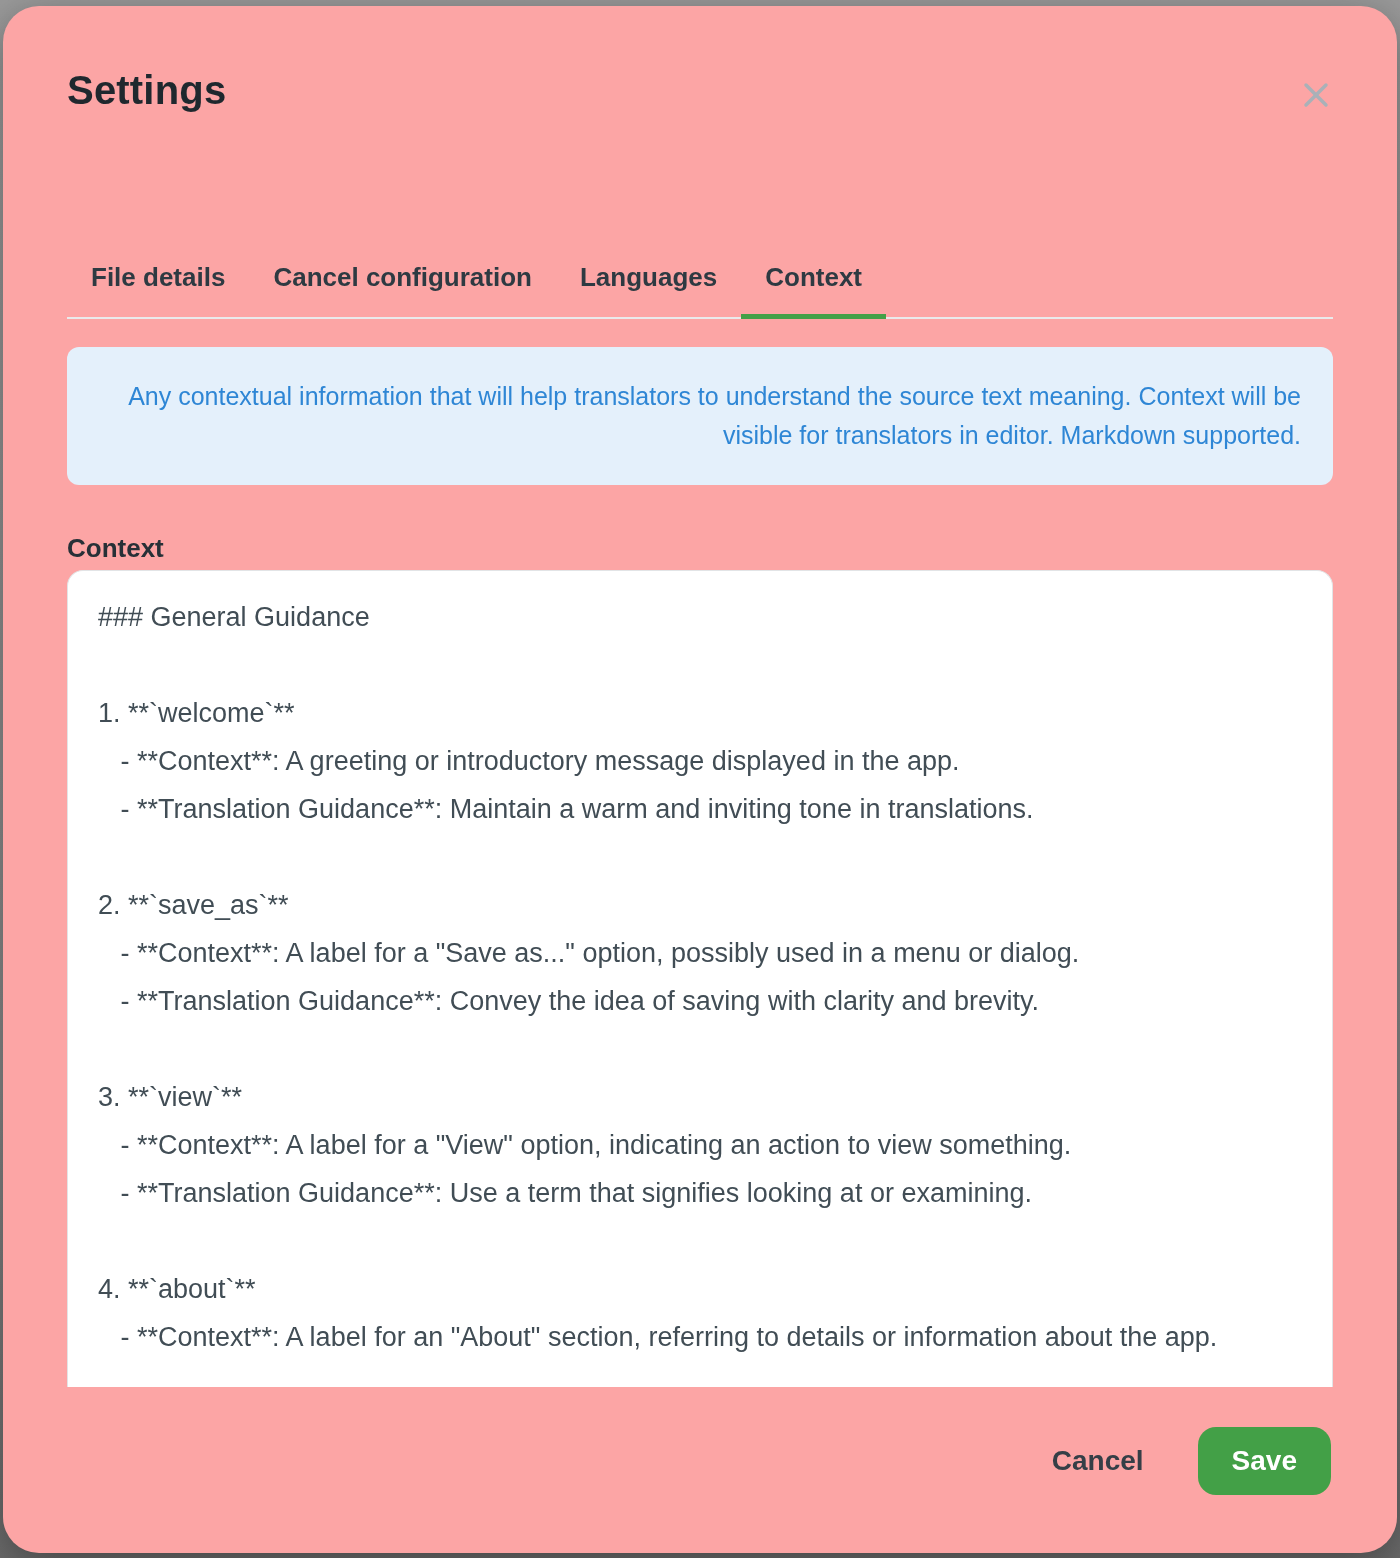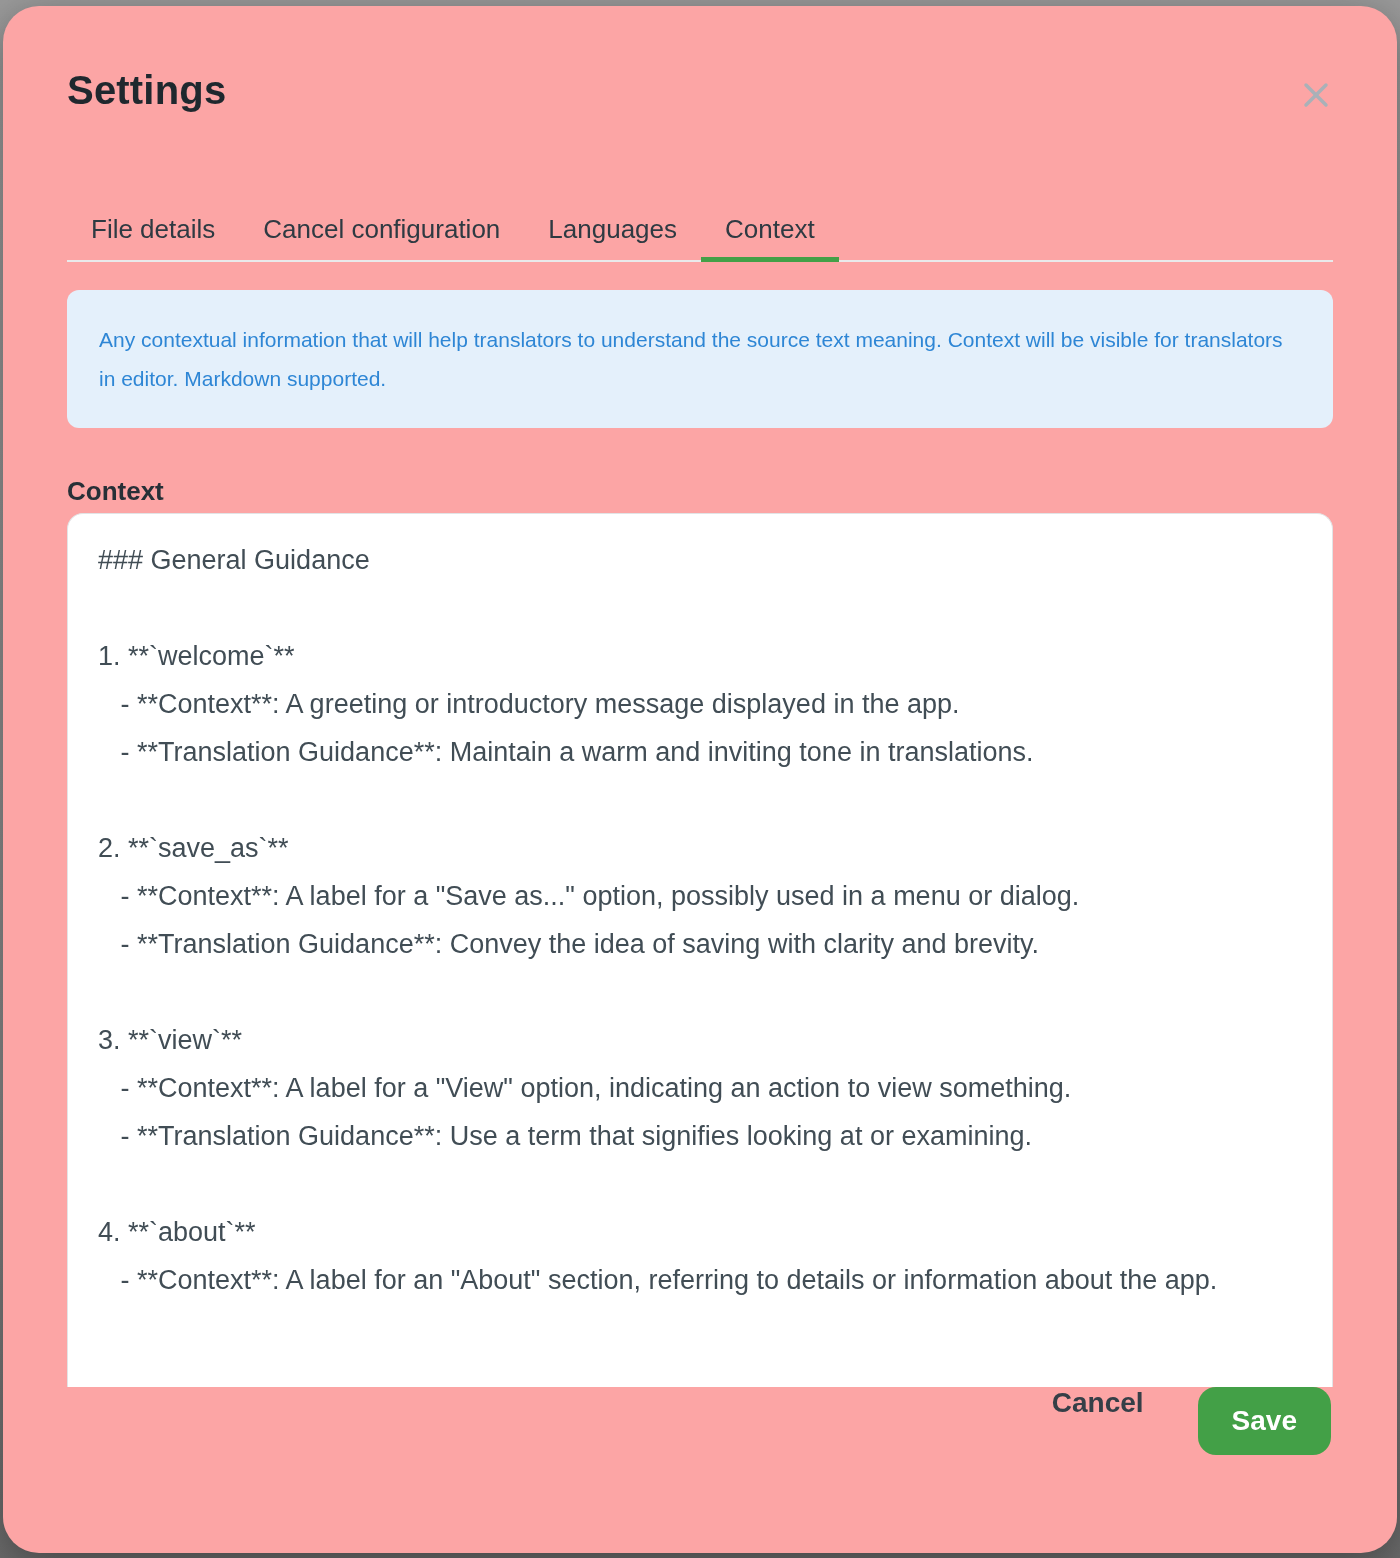--- a/index.html
+++ b/index.html
@@ -51,47 +51,49 @@
     margin: 96px 64px 0 64px;
     display: flex;
     border-bottom: 2px solid #e9eaeb;
   }
   .tab {
     position: relative;
     background: none;
     border: none;
     font-family: inherit;
     font-size: 26px;
-    font-weight: 400;
+    font-weight: 700;
     color: #2e3a42;
-    padding: 0 24px 15px 24px;
+    padding: 0 24px 24px 24px;
     cursor: pointer;
     white-space: nowrap;
+    margin-top: 48px;
   }
   .tab.active::after {
     content: "";
     position: absolute;
     left: 0;
     right: 0;
     bottom: -2px;
     height: 5px;
     background: #43a047;
   }
   
   .banner {
     margin: 28px 64px 0 64px;
     background: #e4f0fb;
     border-radius: 12px;
     padding: 30px 32px;
     box-sizing: border-box;
   }
   .banner-text {
     color: #2e86d5;
-    font-size: 21px;
+    font-size: 25px;
     line-height: 39px;
+    text-align: right;
   }
   
   .field-label {
     margin: 48px 64px 0 64px;
     font-size: 26px;
     line-height: 30px;
     font-weight: 600;
     color: #273037;
   }
   .editor-wrap {
@@ -115,21 +117,21 @@
     resize: none;
     overflow: hidden;
     outline: none;
     background: #ffffff;
   }
   
   .modal-footer {
     height: 166px;
     display: flex;
     justify-content: flex-end;
-    align-items: flex-start;
+    align-items: center;
     gap: 54px;
     padding: 0 66px 18px 64px;
     box-sizing: border-box;
   }
   .cancel-btn {
     background: none;
     border: none;
     font-family: inherit;
     font-size: 28px;
     font-weight: 600;

